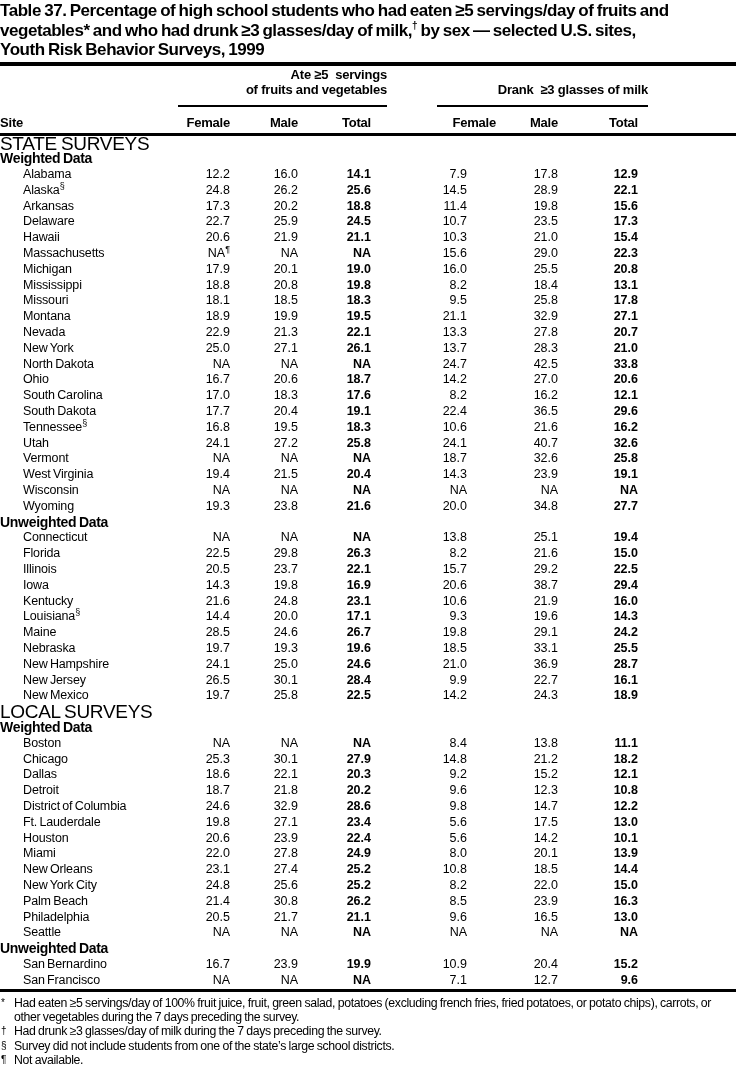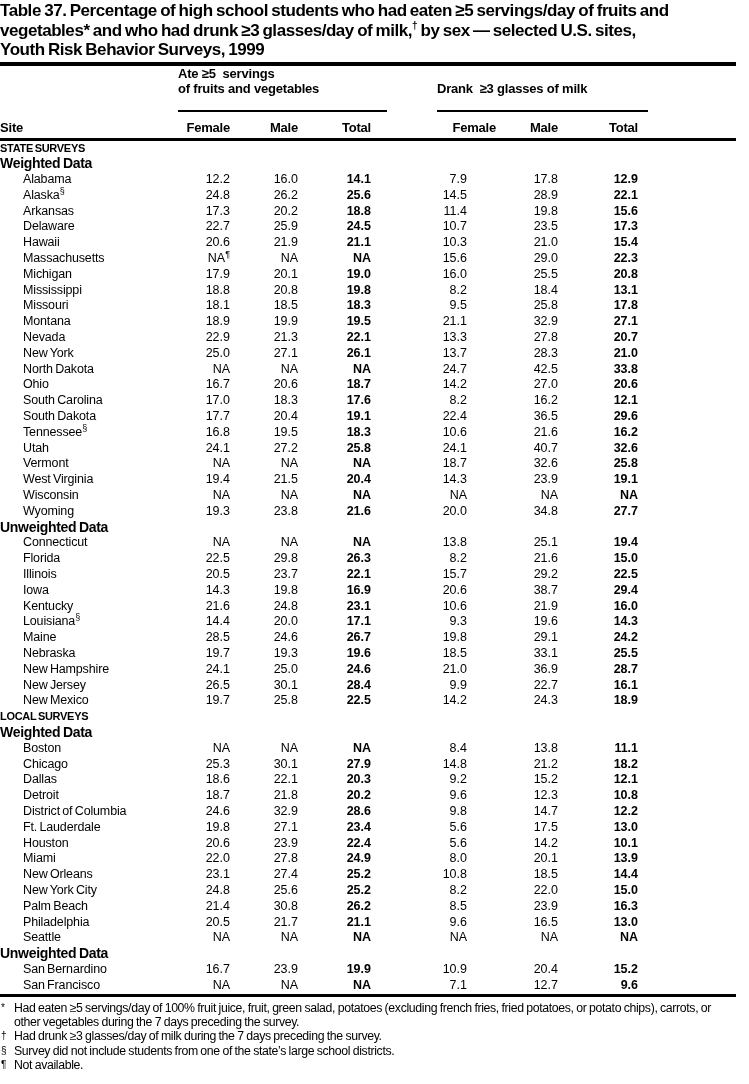--- a/index.html
+++ b/index.html
@@ -11,34 +11,34 @@
   .title{margin:0;padding:1px 0 2px 0;font-size:17px;font-weight:700;
          line-height:19.5px;letter-spacing:-0.45px;word-spacing:-1px;}
   .title .t-line{white-space:nowrap;}
   .title sup{font-size:10px;line-height:0;vertical-align:super;}
   .rule-top{height:4px;background:#000;}
   .rule-bottom{height:3px;background:#000;}
   
   table{border-collapse:collapse;table-layout:fixed;width:749px;}
   thead th{font-size:13px;font-weight:700;padding:0;}
   .grp-cell{vertical-align:bottom;height:41px;}
-  .grp-inner{text-align:left;border-bottom:2.5px solid #000;padding-bottom:14px;}
+  .grp-inner{text-align:right;border-bottom:2.5px solid #000;padding-bottom:8px;}
   .grp-fv .grp-inner{margin-right:-14px;}
   .grp-milk .grp-inner{margin-left:64px;margin-right:-8px;}
   .grp-l1,.grp-l2{white-space:pre;line-height:15px;letter-spacing:-0.2px;}
   .subhead th{height:23px;vertical-align:bottom;padding-bottom:3px;border-bottom:3px solid #000;}
   th.site-h{text-align:left;padding-left:0;letter-spacing:-0.2px;}
   th.num-h{text-align:right;padding-right:2px;letter-spacing:-0.2px;}
   tbody td{font-size:12.5px;line-height:15.8px;height:15.8px;padding:0;
            white-space:nowrap;vertical-align:bottom;}
   td.site{padding-left:23px;letter-spacing:-0.15px;word-spacing:-1px;}
   td.val{text-align:right;padding-right:2px;}
   td.c-mf{padding-right:31px;}
   td.c-fvt,td.c-mt{font-weight:700;}
-  tr.group-row td{font-weight:700;font-size:11px;letter-spacing:-0.3px;word-spacing:-1px;}
+  tr.group-row td{font-weight:400;font-size:19px;letter-spacing:-0.3px;word-spacing:-1px;}
   tr.sub-row td{font-weight:700;font-size:14px;letter-spacing:-0.3px;word-spacing:-1px;}
   tbody sup{font-size:9px;line-height:0;vertical-align:super;letter-spacing:0;}
   
   .footnotes{padding-top:4px;font-size:12.3px;line-height:14.4px;
              letter-spacing:-0.35px;word-spacing:-0.5px;}
   .fn{position:relative;padding-left:14px;}
   .fn-marker{position:absolute;left:1px;top:0;font-size:10px;}
 </style>
 </head>
 <body>

